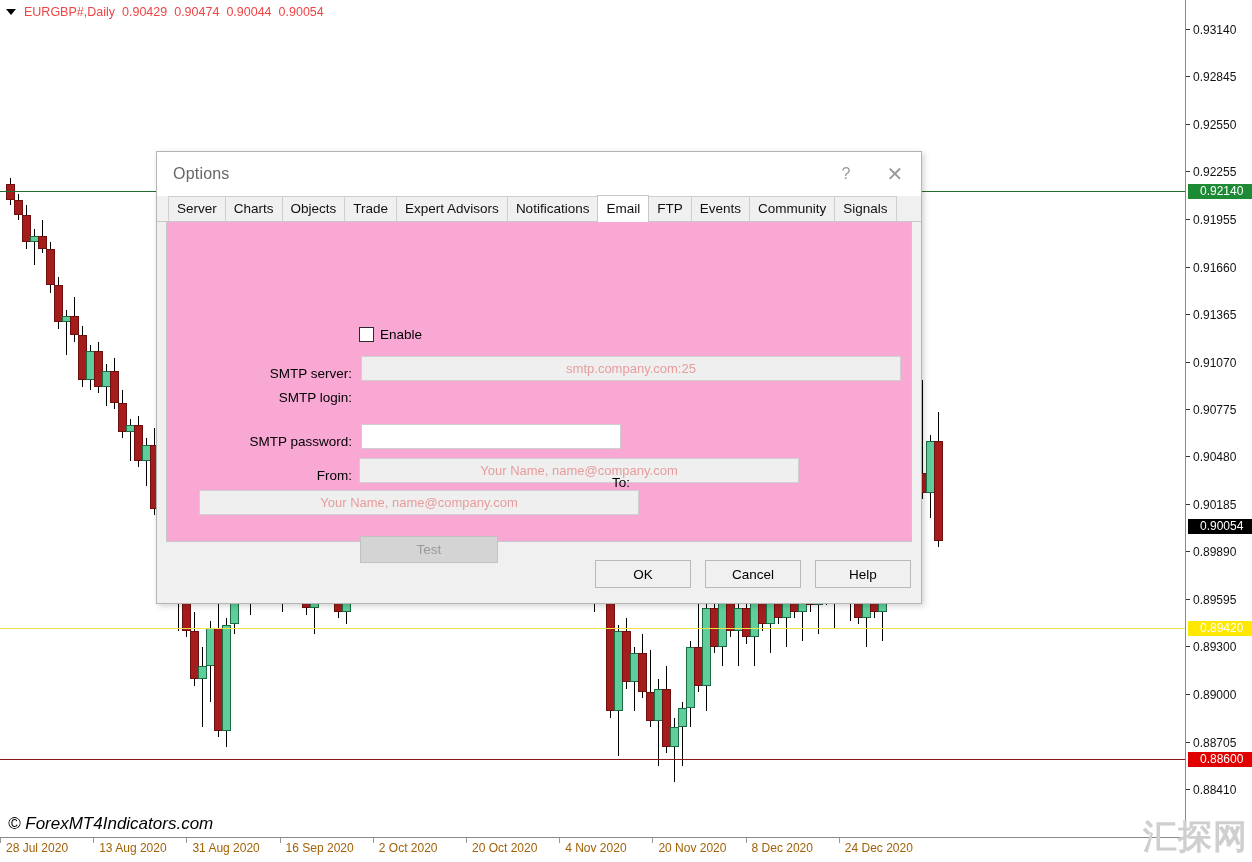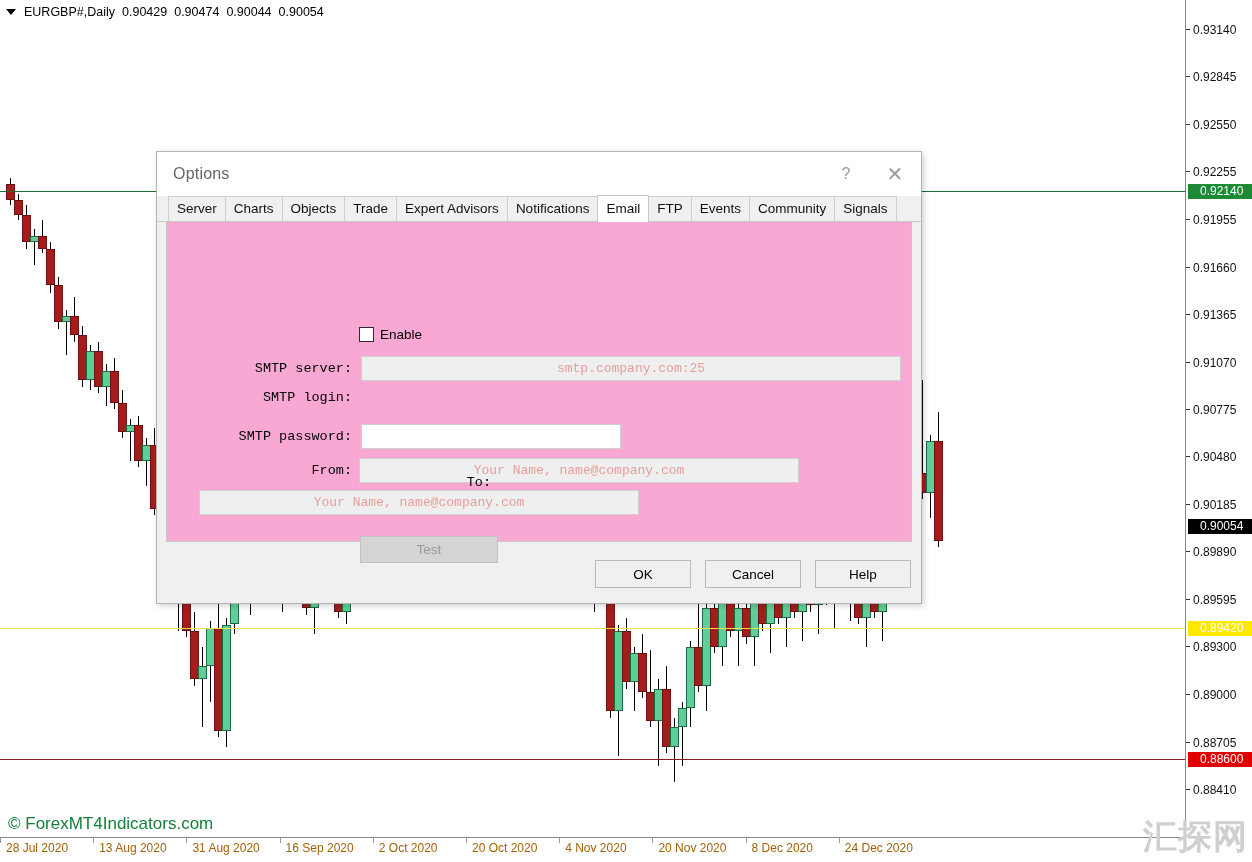--- a/index.html
+++ b/index.html
@@ -31,21 +31,21 @@
   .chart-border-bottom {
     position: absolute; left: 0; top: 837px;
     width: 1252px; height: 1px; background: #8a8a8a;
   }
 
   
   .chart-header {
     position: absolute; left: 0; top: 0;
     height: 24px; padding-left: 6px;
     display: flex; align-items: center; gap: 7px;
-    font-size: 12.5px; color: #000000; white-space: nowrap;
+    font-size: 12.5px; color: #ef4444; white-space: nowrap;
     z-index: 5;
   }
   .chart-header .tri {
     display: inline-block;
     width: 0; height: 0;
     border-left: 5px solid transparent;
     border-right: 5px solid transparent;
     border-top: 6px solid #000;
     margin-right: 1px;
   }
@@ -89,22 +89,23 @@
   .time-sep {
     position: absolute; top: 0; width: 1px; height: 5px; background: #999;
   }
 
   
   .hline { position: absolute; left: 0; height: 1px; }
 
   
   .wm-left {
     position: absolute; left: 8px; top: 814px;
-    font-size: 17px; color: #15803d;
+    font-size: 17px; color: #000000;
     z-index: 4;
+    font-style: italic;
   }
   .wm-right {
     position: absolute; right: 4px; bottom: 2px;
     font-size: 34px; font-weight: bold;
     color: #cfcfcf; letter-spacing: 1px;
     font-family: "DejaVu Sans", sans-serif;
     z-index: 3;
   }
 
   
@@ -183,21 +184,21 @@
     position: relative;
     height: 320px;
     margin: 0 9px;
     background: #f9a8d4;
     border: 1px solid #c8c8c8;
     border-top: none;
   }
 
   .form-row {
     position: absolute;
-    display: flex; align-items: center; font-family: Liberation Mono, monospace;
+    display: flex; align-items: flex-end;
   }
   .form-label {
     width: 160px; text-align: right;
     padding-right: 9px;
     font-size: 13.5px; color: #000;
   }
   .field {
     height: 25px;
     border: 1px solid #cfcfcf;
     display: flex; align-items: center; justify-content: center;

